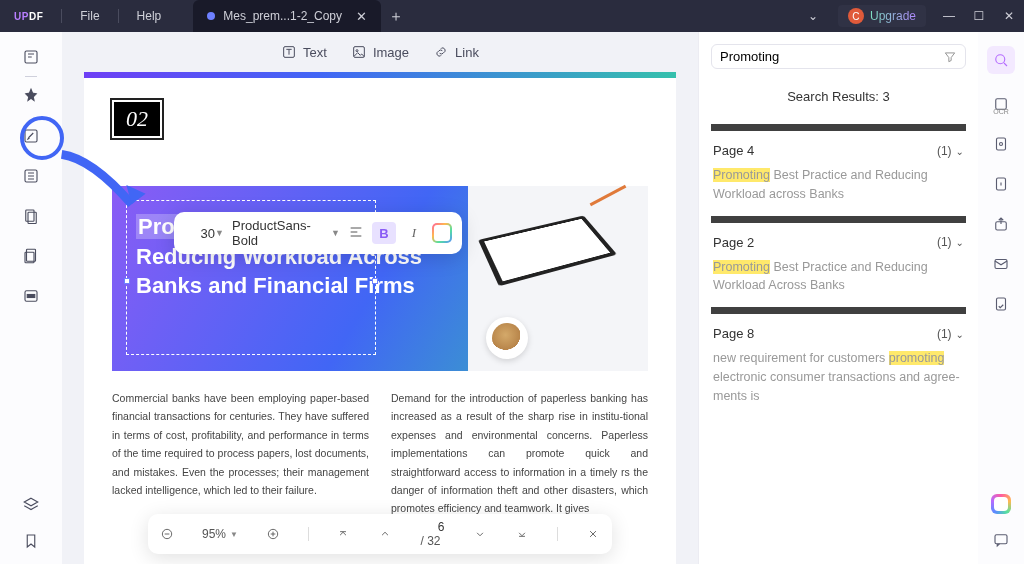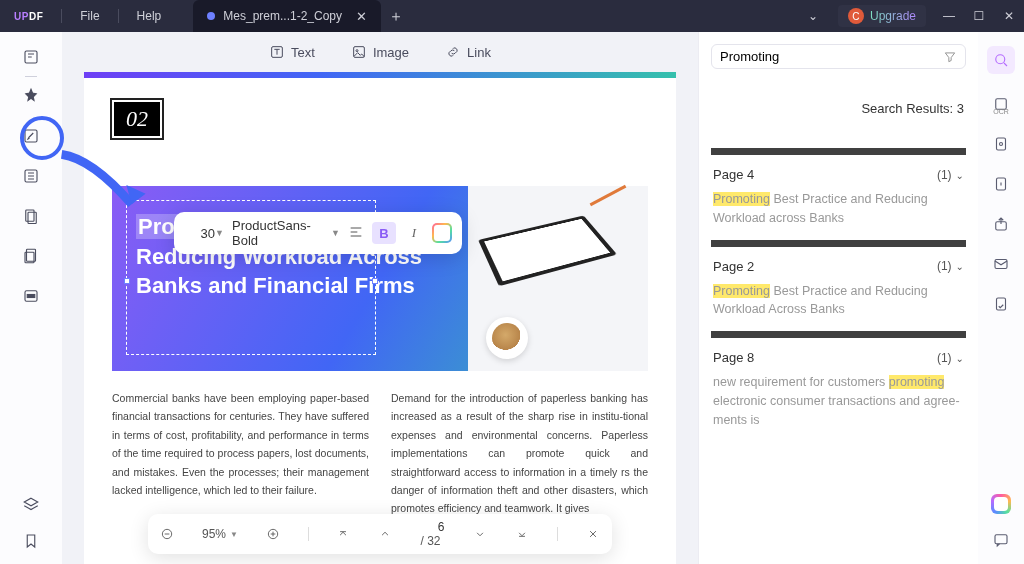--- a/index.html
+++ b/index.html
@@ -22,21 +22,21 @@
 .main{display:flex;height:532px}
 .lsb{width:62px;background:#fcfcfe;display:flex;flex-direction:column;align-items:center;padding-top:16px;gap:22px;position:relative}
 .lsb .ic{width:18px;height:18px;display:flex;align-items:center;justify-content:center;color:#5a5c70}
 .lsb .ic svg{width:18px;height:18px;fill:none;stroke:#4a4c5e;stroke-width:1.5}
 .lsb .divline{width:12px;height:1px;background:#cfd0dc;margin:-12px 0}
 .circle{position:absolute;top:116px;left:20px;width:44px;height:44px;border:4px solid #4166f5;border-radius:50%;z-index:10}
 .arrow{position:absolute;top:150px;left:56px;width:90px;height:70px;z-index:9}
 .arrow svg{width:100%;height:100%}
 .lsb .bottom{margin-top:auto;margin-bottom:14px;display:flex;flex-direction:column;gap:18px;align-items:center}
 .center{flex:1;background:#f1f2f7;display:flex;flex-direction:column;position:relative}
-.toolbar{height:40px;display:flex;align-items:center;justify-content:center;gap:36px;font-size:13px;color:#4a4c5e;background:#f1f2f7}
+.toolbar{height:40px;display:flex;align-items:center;justify-content:center;gap:24px;font-size:13px;color:#4a4c5e;background:#f1f2f7}
 .toolbar .ti{display:flex;align-items:center;gap:6px;cursor:pointer}
 .toolbar .ti svg{width:16px;height:16px;fill:none;stroke:#4a4c5e;stroke-width:1.5}
 .page{background:#fff;margin:0 22px;flex:1;overflow:hidden;position:relative}
 .colorbar{height:6px;background:linear-gradient(90deg,#6e3ff5 0%,#4166f5 40%,#35c0ac 100%);margin:0 0 8px}
 .chap{background:#000;color:#fff;font-style:italic;font-size:22px;padding:4px 12px;display:inline-block;margin:14px 0 0 28px;border:2px solid #fff;box-shadow:0 0 0 2px #222;font-family:Georgia,serif}
 .fmt{position:absolute;top:140px;left:90px;background:#fff;border-radius:10px;box-shadow:0 4px 20px rgba(0,0,0,.15);display:flex;align-items:center;padding:6px 10px;gap:8px;z-index:20;font-size:13px}
 .fmt .fsize{width:40px;display:flex;align-items:center;justify-content:flex-end;color:#333}
 .fmt .caret{font-size:9px;color:#888}
 .fmt .fname{width:108px;display:flex;align-items:center;justify-content:space-between;color:#333}
 .fmt .al svg{width:16px;height:16px;stroke:#555;fill:none;stroke-width:1.5}
@@ -63,21 +63,21 @@
 .pgctrl .b{cursor:pointer;display:flex;align-items:center}
 .pgctrl svg{width:14px;height:14px;stroke:#555;fill:none;stroke-width:1.5}
 .pgctrl .zoom{display:flex;align-items:center;gap:4px}
 .pgctrl .vline{width:1px;height:14px;background:#ddd}
 .pgctrl input{width:24px;border:none;text-align:right;font-size:12px;color:#333}
 .spanel{width:280px;background:#fff;padding:12px 12px 0;font-size:13px;color:#444;border-left:1px solid #ececf2;position:relative;overflow-y:auto}
 .spanel::-webkit-scrollbar{width:6px}.spanel::-webkit-scrollbar-thumb{background:#cfd0dc;border-radius:3px}
 .sbox{display:flex;align-items:center;border:1px solid #e4e4ec;border-radius:6px;padding:4px 8px;font-size:13px}
 .sbox input{flex:1;border:none;font-size:13px;outline:none}
 .sbox svg{width:14px;height:14px;stroke:#888;fill:none;stroke-width:1.5}
-.sres{text-align:right;margin:32px 2px;color:#333}
+.sres{text-align:center;margin:20px 2px;color:#333}
 .sitem{border-top:7px solid #404040;padding:12px 2px}
 .sitem .hd{display:flex;justify-content:space-between;align-items:center;color:#333;margin-bottom:8px;font-size:13px}
 .sitem .hd .ct{color:#555;font-size:12px}
 .sitem .hd .cv{font-size:10px;margin-left:4px}
 .sitem .snip{color:#999;line-height:1.5;font-size:12.5px}
 .sitem .snip .m{background:#ffe96b}
 .rsb{width:46px;background:#fcfcfe;display:flex;flex-direction:column;align-items:center;padding-top:14px;gap:20px}
 .rsb .ic{width:20px;height:20px;display:flex;align-items:center;justify-content:center;color:#5a5c70;position:relative}
 .rsb .ic svg{width:18px;height:18px;fill:none;stroke:#5a5c70;stroke-width:1.5}
 .rsb .ic.active svg{stroke:#b56bff}

